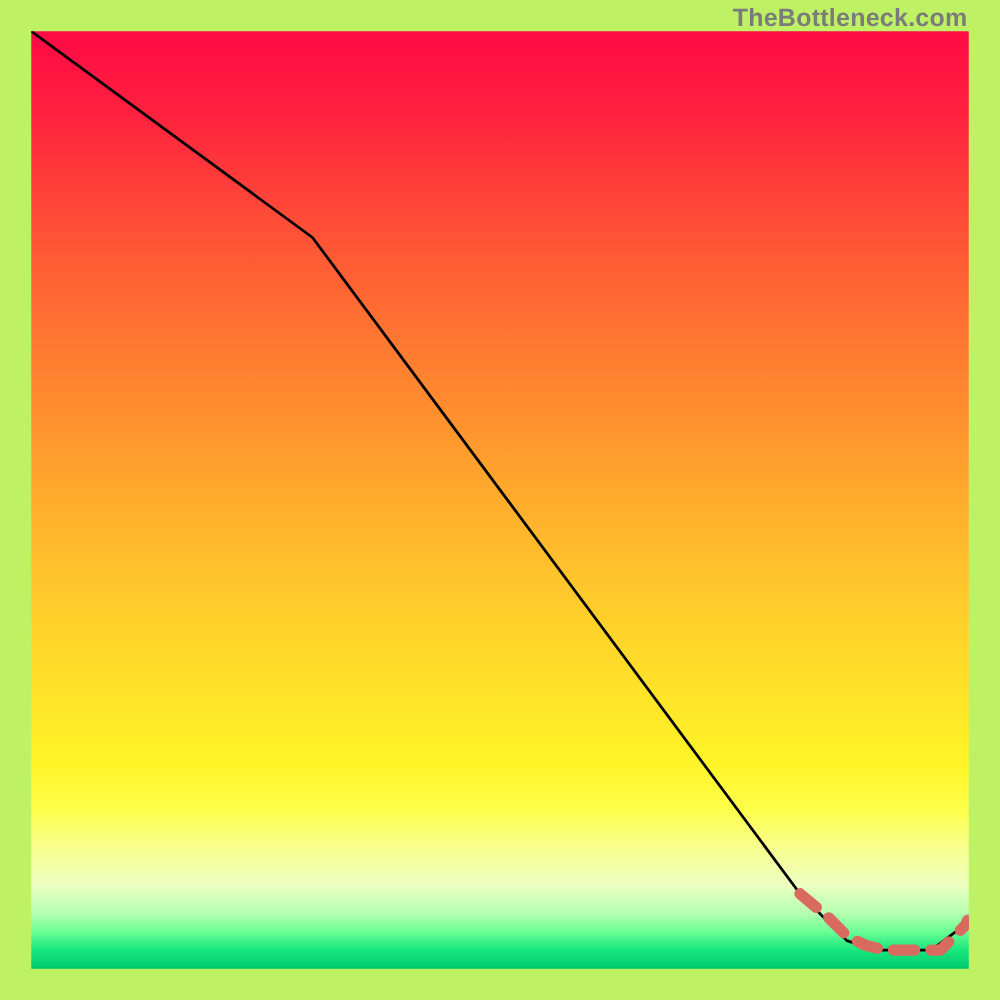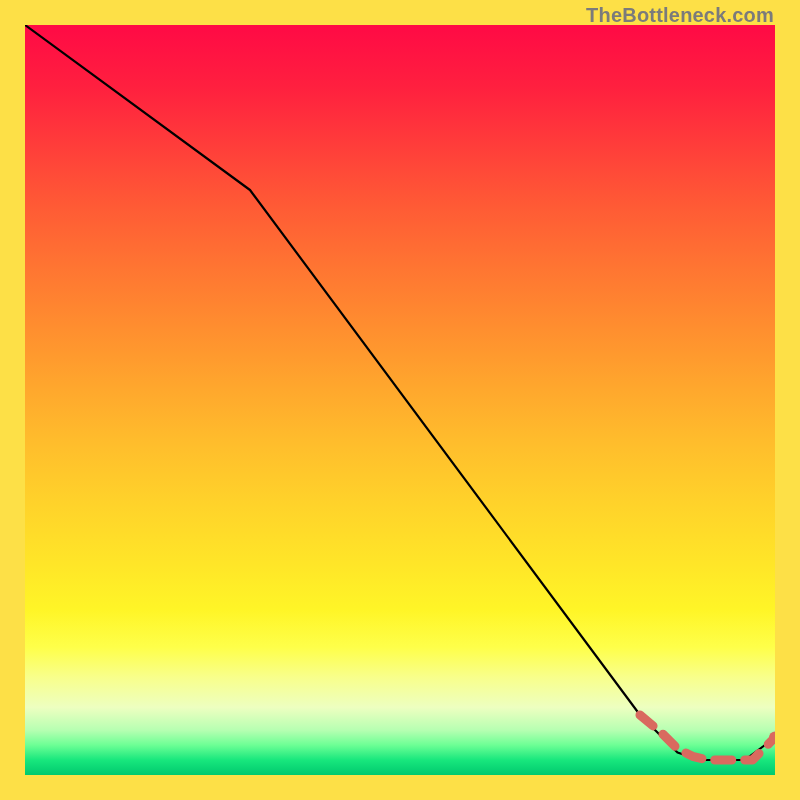--- a/index.html
+++ b/index.html
@@ -8,21 +8,21 @@
     width: 800px;
     height: 800px;
     background: #000;
     overflow: hidden;
     font-family: Arial, Helvetica, sans-serif;
   }
   .stage {
     position: relative;
     width: 800px;
     height: 800px;
-    background: #fde047;
+    background: #bef264;
   }
   .plot {
     position: absolute;
     left: 25px;
     top: 25px;
     width: 750px;
     height: 750px;
     
     background: linear-gradient(
       to bottom,

